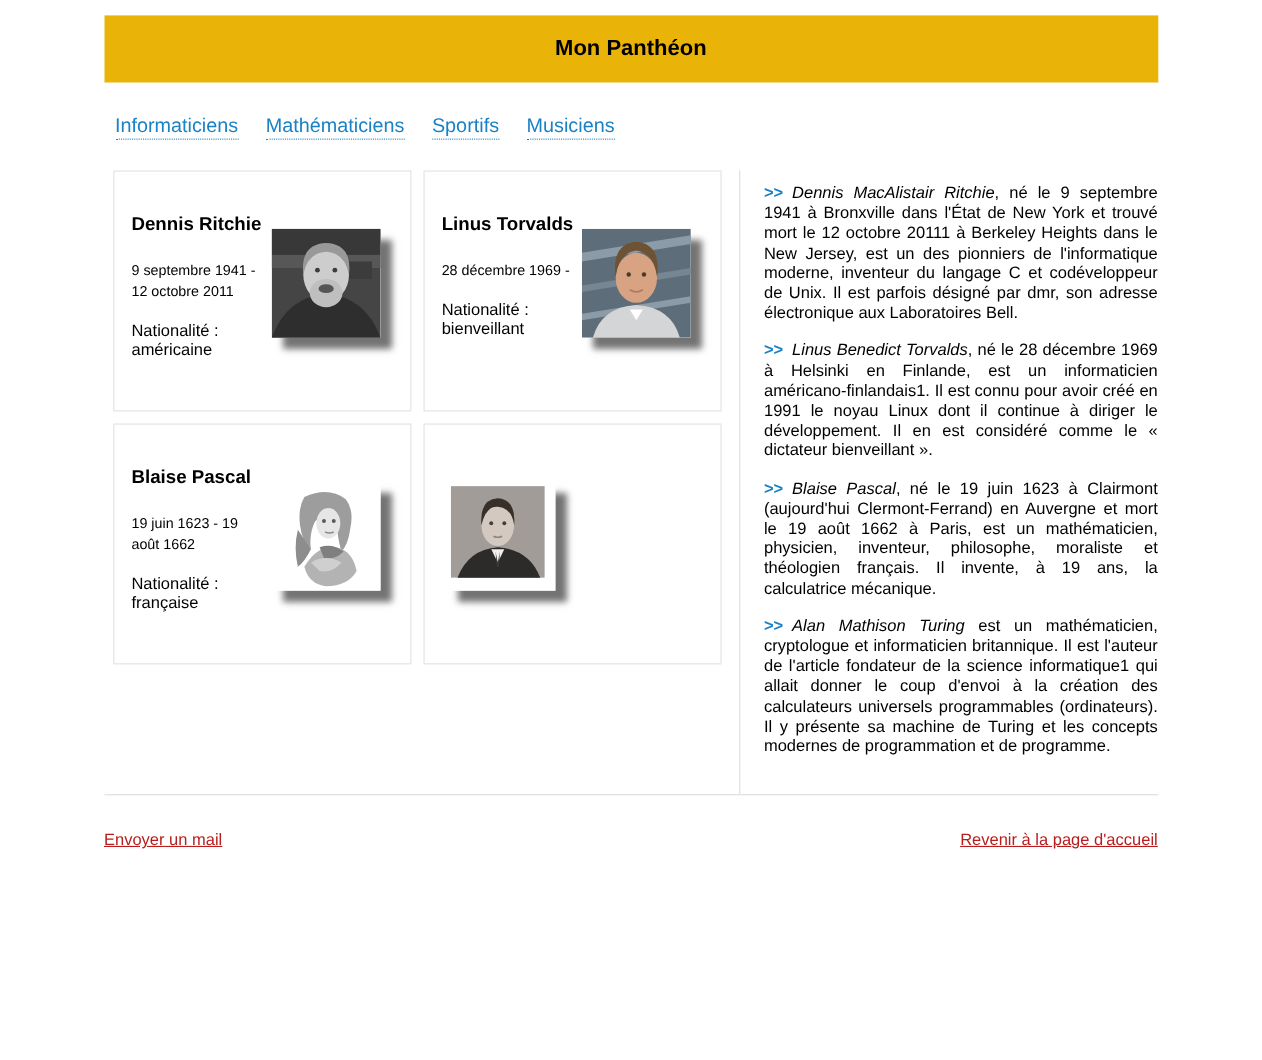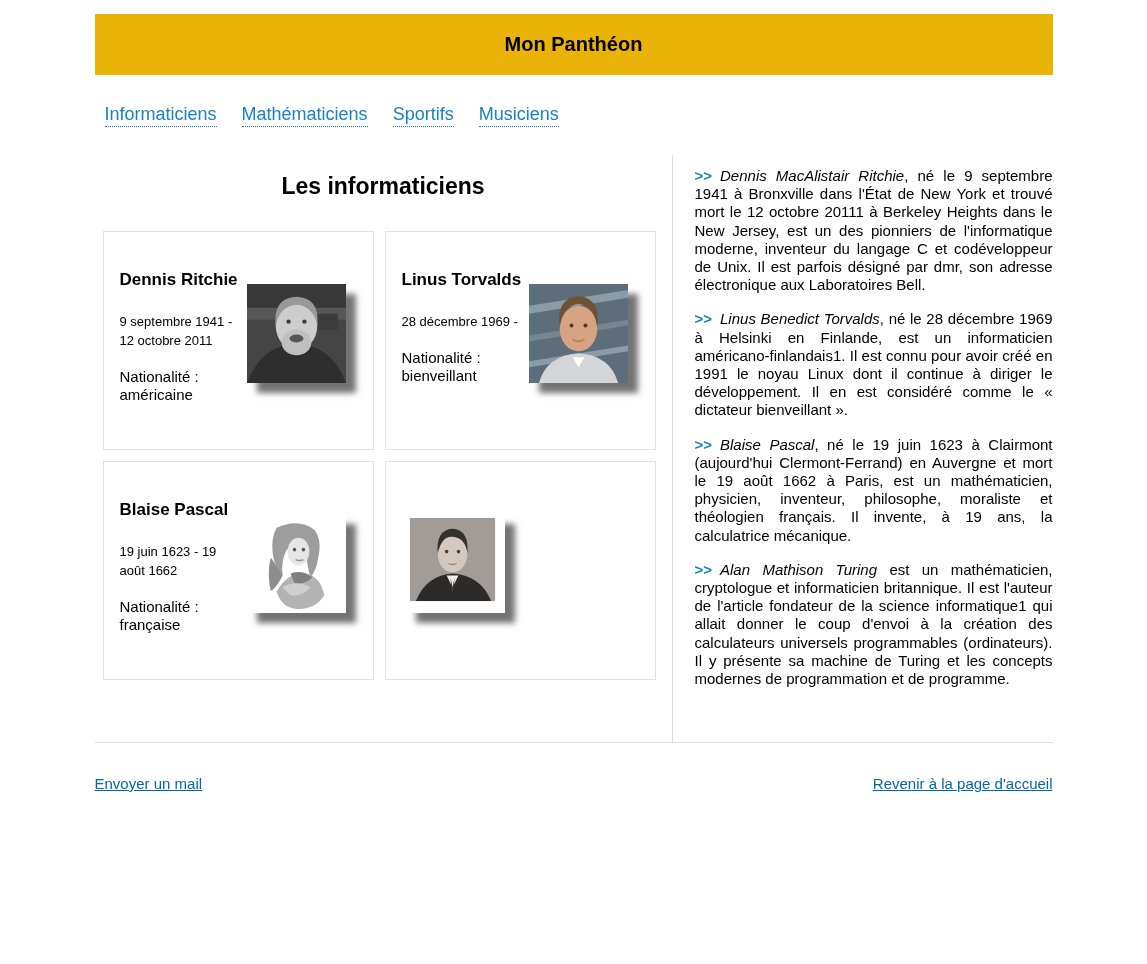--- a/index.html
+++ b/index.html
@@ -59,42 +59,41 @@
 
   
   .bios { flex: 1; padding: 12px 0 18px 22px; font-size: 15px; }
   .bio { text-align: justify; line-height: 18.2px; margin: 0 0 16px; }
   .bio:last-child { margin-bottom: 16px; }
   .bio .marker { color: #1a82c4; font-weight: bold; margin-right: 8px; }
   .bio .bio-name { font-weight: normal; font-style: italic; }
 
   
   .site-footer { display: flex; justify-content: space-between; margin-top: 32px; font-size: 15px; }
-  .site-footer a { color: #0369a1; text-decoration: underline; cursor: pointer; }
+  .site-footer a { color: #b91c1c; text-decoration: underline; cursor: pointer; }
 </style>
 </head>
 <body>
 
 <div class="page">
 
   <header class="site-header">
     <h1 class="site-title">Mon Panthéon</h1>
   </header>
 
   <nav class="main-nav">
     <a href="#">Informaticiens</a>
     <a href="#">Mathématiciens</a>
     <a href="#">Sportifs</a>
     <a href="#">Musiciens</a>
   </nav>
 
   <section class="content">
 
     <main class="people">
-      <h2 class="section-heading">Les informaticiens</h2>
 
       <div class="cards">
 
         <div class="card">
           <div class="card-info">
             <h3 class="person-name">Dennis Ritchie</h3>
             <p class="person-dates">9 septembre 1941 - 12 octobre 2011</p>
             <p class="person-nationality">Nationalité : américaine</p>
           </div>
           <div class="portrait">

